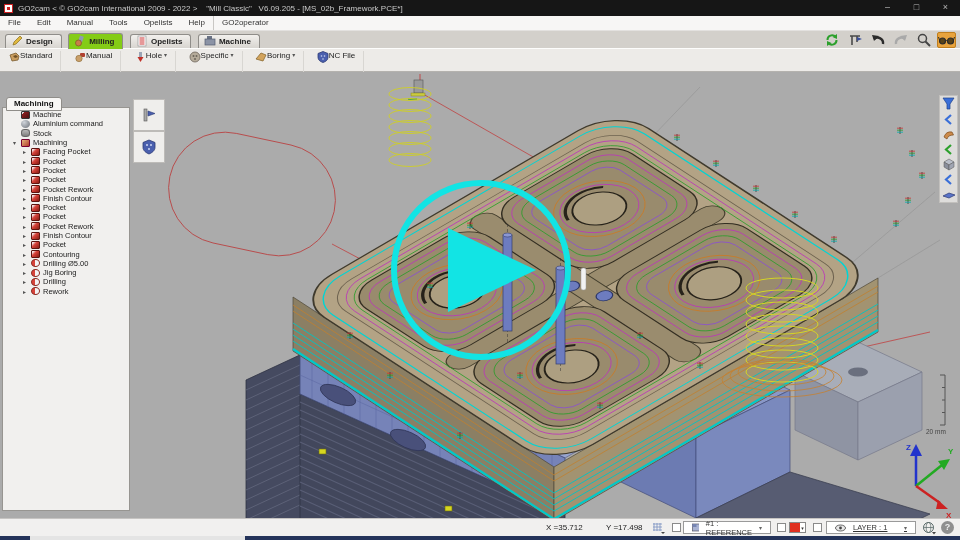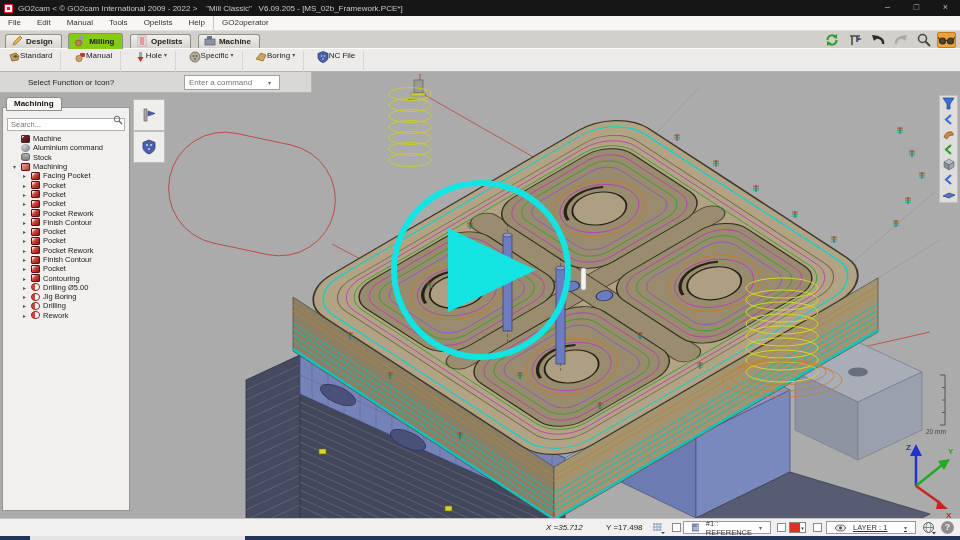--- a/index.html
+++ b/index.html
@@ -500,35 +500,23 @@
         <text x="946" y="446" font-size="8" font-weight="bold" fill="#cc2222">X</text>
       </g>
     </svg>
 
     
     <div class="play-ring" style="left:391px; top:108px;">
       <div class="play-tri"></div>
     </div>
   </div>
 
-  <div class="cmdband">
-    <span class="cmdlabel">Select Function or Icon?</span>
-    <input class="cmdinput" placeholder="Enter a command" style="">
-    <span class="cmdchev">▾</span>
-  </div>
 
   <div class="sidetab">Machining</div>
   <div class="sidebar">
-    <div class="searchwrap">
-      <input class="searchinput" placeholder="Search..." style="">
-      <svg class="searchicon" width="10" height="10">
-          <circle cx="4" cy="4" r="2.8" stroke="#666" stroke-width="1" fill="none"></circle>
-          <line x1="6" y1="6" x2="9" y2="9" stroke="#666" stroke-width="1.2"></line>
-        </svg>
-    </div>
     <div class="tree">
       <div class="trow" data-level="0">
           <span class="texp"></span>
           <span class="tico" data-icon="machine"></span>
           <span>Machine</span>
         </div>
       <div class="trow" data-level="0">
           <span class="texp"></span>
           <span class="tico" data-icon="material"></span>
           <span>Aluminium command</span>
@@ -677,21 +665,21 @@
         </svg>
       </span>
     <span class="rtb">
         <svg width="15" height="13">
           <polygon points="2,8 8,5 14,7 8,10" fill="#5a74c8" stroke="#2c3a74" stroke-width="0.7"></polygon>
         </svg>
       </span>
   </div>
 
   <div class="statusbar">
-    <span class="sb" style="left:546px;font-style:italic;">X =35.712</span>
+    <span class="sb" style="left:546px;">X =35.712</span>
     <span class="sb" style="left:606px;">Y =17.498</span>
     <span class="sb" style="left:652px; top:3px;"><svg width="13" height="12">
           <g stroke="#7a8fc0" stroke-width="0.8">
             <line x1="1" y1="2" x2="10" y2="2"></line>
             <line x1="1" y1="5" x2="10" y2="5"></line>
             <line x1="1" y1="8" x2="10" y2="8"></line>
             <line x1="2" y1="1" x2="2" y2="9"></line>
             <line x1="5" y1="1" x2="5" y2="9"></line>
             <line x1="8" y1="1" x2="8" y2="9"></line>
           </g>

